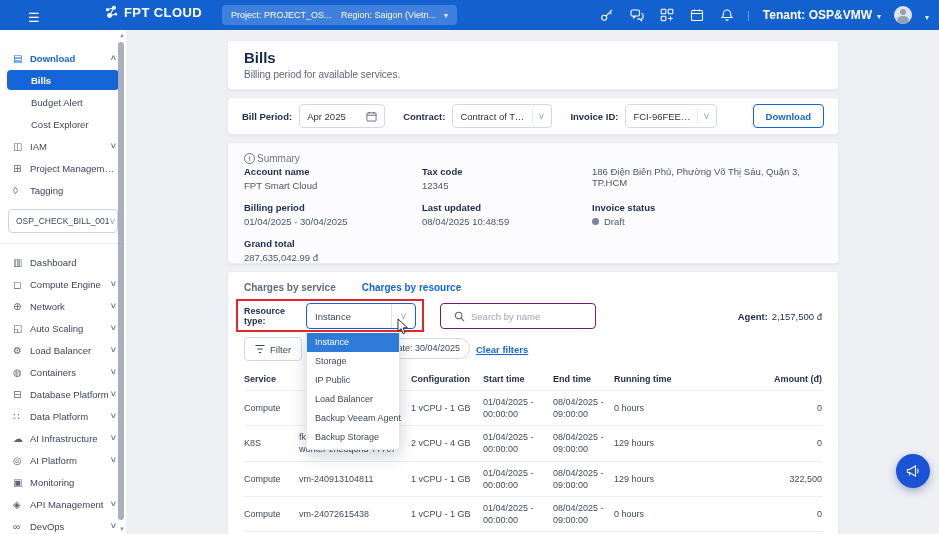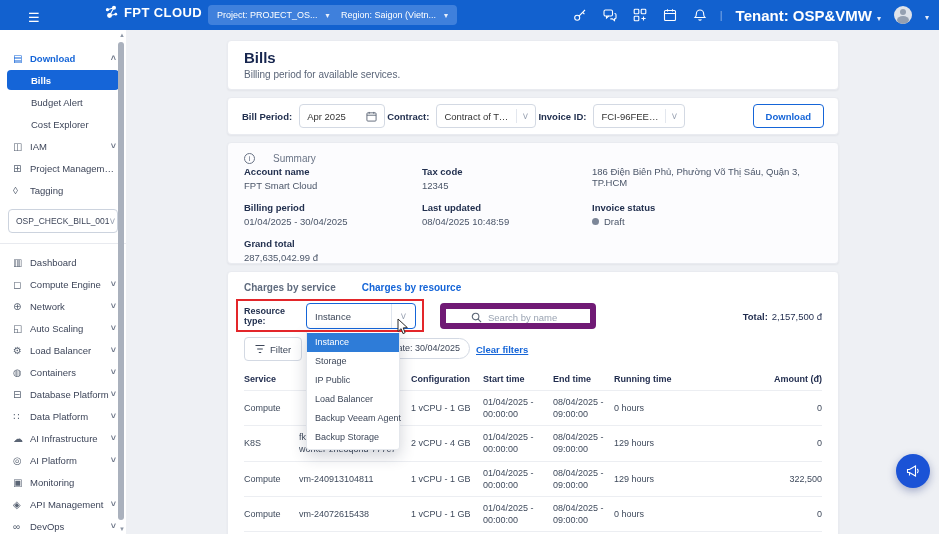--- a/index.html
+++ b/index.html
@@ -12,21 +12,21 @@
   .tb-burger{position:absolute;left:28px;top:8px;width:18px;height:14px;cursor:pointer}
   .tb-burger::after{content:"☰";font-size:13px;color:#fff;line-height:14px}
   .logo{position:absolute;left:104px;top:5px;display:flex;align-items:center;gap:5px}
   .logo-text{font-weight:bold;font-size:13px;letter-spacing:.4px;color:#fff}
   .tb-pill{position:absolute;top:5px;height:20px;background:#3f80dc;border-radius:4px;display:flex;align-items:center;gap:8px;padding:0 9px;font-size:9px;cursor:pointer;white-space:nowrap}
   .caret-w::after{content:"▾";font-size:8px;color:#e8effb}
   .tb-right{position:absolute;right:10px;top:0;height:30px;display:flex;align-items:center;gap:13px}
   .tb-icn{width:14px;height:14px;display:inline-flex;cursor:pointer}
   .tb-icn svg{width:14px;height:14px}
   .tb-sep{opacity:.45;font-size:11px}
-  .tenant{display:flex;align-items:center;gap:5px;font-size:15px;font-weight:bold;cursor:pointer;white-space:nowrap}
+  .tenant{display:flex;align-items:center;gap:5px;font-size:12px;font-weight:bold;cursor:pointer;white-space:nowrap}
   .avatar{width:18px;height:18px;border-radius:50%;background:#dfe3ea;position:relative;cursor:pointer;overflow:hidden}
   .avatar::before{content:"";position:absolute;left:6px;top:3px;width:6px;height:6px;border-radius:50%;background:#95a0b1}
   .avatar::after{content:"";position:absolute;left:3px;top:10px;width:12px;height:8px;border-radius:50%;background:#95a0b1}
 
   
   .sidebar{position:absolute;top:30px;left:0;width:126px;height:504px;background:#fff;z-index:50;padding-top:18px}
   .sb-item{display:flex;align-items:center;height:20px;margin-bottom:2px;padding:0 10px 0 13px;font-size:9.5px;color:#3d4559;cursor:pointer;white-space:nowrap}
   .sb-icn{width:17px;font-size:10px;color:#5b6575;flex:none}
   .sb-lbl{flex:1;overflow:hidden;text-overflow:ellipsis}
   .sb-caret{color:#6b7486;font-size:9px;font-weight:bold}
@@ -47,51 +47,51 @@
 
   
   .main{position:absolute;left:126px;top:30px;width:813px;height:504px;overflow:hidden}
   .card{position:absolute;left:101px;width:612px;background:#fff;border:1px solid #e9ebf0;border-radius:4px;box-shadow:0 1px 2px rgba(16,24,40,.05)}
   #card-bills{top:10px;height:50px;padding:8px 16px}
   .page-title{font-size:15px;font-weight:bold;color:#17264f}
   .page-sub{font-size:10px;color:#5a6578;margin-top:3px}
 
   #card-filter{top:67px;height:38px;display:flex;align-items:center;padding:0 14px}
   .flt-label{font-size:9.5px;font-weight:bold;color:#22304f;white-space:nowrap}
-  .ml{margin-left:2px}
+  .ml{margin-left:18px}
   .inp{height:24px;border:1px solid #d3d9e3;border-radius:4px;background:#fff;display:flex;align-items:center;padding:0 7px;font-size:9.5px;color:#333;margin-left:7px}
   #bill-period{width:86px;justify-content:space-between}
   #bill-period input{border:none;outline:none;width:52px;font-size:9.5px;color:#333;font-family:inherit}
   .sel{cursor:pointer}
   .sel .sel-txt{overflow:hidden;white-space:nowrap;text-overflow:ellipsis;flex:1}
   .sel .sel-caret{border-left:1px solid #e3e7ee;padding-left:6px;margin-left:6px;height:14px;display:flex;align-items:center}
   #contract-sel{width:100px}
   #invoice-sel{width:92px}
   .btn-outline{margin-left:auto;height:24px;padding:0 12px;border:1px solid #1565d8;color:#1565d8;background:#fff;font-weight:bold;font-size:9.5px;border-radius:4px;cursor:pointer;font-family:inherit}
 
   #card-summary{top:112px;height:122px;padding:10px 16px;background:#fcfcfe}
-  .sum-head{display:flex;align-items:center;gap:18px;color:#6a7486;font-size:10px}
+  .sum-head{display:flex;align-items:center;gap:2px;color:#6a7486;font-size:10px}
   .info-i{width:11px;height:11px;border:1px solid #6a7486;border-radius:50%;display:inline-flex;align-items:center;justify-content:center;flex:none}
   .info-i::before{content:"i";font-size:8px;line-height:1;color:#6a7486}
   .sum-grid{display:grid;grid-template-columns:178px 170px 1fr;row-gap:11px;margin-top:2px}
   .sum-label{font-size:9.5px;font-weight:bold;color:#22304f;margin-bottom:3px}
   .sum-value{font-size:9.5px;color:#4a5568;display:flex;align-items:center;gap:5px}
   .status-dot{width:7px;height:7px;border-radius:50%;background:#7c8698;display:inline-block;flex:none}
 
   #card-charges{top:241px;height:330px;padding:10px 16px}
   .tabs{display:flex;gap:26px;font-size:10px;font-weight:bold}
   .tab{color:#5f6b7e;cursor:pointer}
   .tab.active{color:#1565d8}
 
   .res-row{display:flex;align-items:center;margin-top:10px;position:relative;z-index:20;height:26px}
   .res-label{font-size:9px;font-weight:bold;color:#22304f;width:58px;flex:none}
   .res-select{width:110px;height:26px;border:1px solid #1565d8;border-radius:4px;background:#fff;display:flex;align-items:center;padding:0 0 0 8px;font-size:9.5px;color:#3d4759;cursor:pointer;margin-left:4px}
   .res-select .sel-txt{flex:1}
   .res-caret{border-left:1px solid #dfe5ee;width:24px;height:100%;display:flex;align-items:center;justify-content:center}
-  .search{margin-left:24px;width:156px;height:26px;border:6px solid #701a75;border-radius:4px;display:flex;align-items:flex-end;padding:0 25px;gap:6px;background:#fff}
+  .search{margin-left:24px;width:156px;height:26px;border:1px solid #701a75;border-radius:4px;display:flex;align-items:center;padding:0 13px;gap:6px;background:#fff}
   .search svg{width:11px;height:11px;flex:none}
   .search input{border:none;outline:none;flex:1;font-size:9.5px;color:#333;font-family:inherit;min-width:0}
   .search input::placeholder{color:#9aa3b2}
   .total{margin-left:auto;font-size:9.5px;color:#1f2b4d;display:flex;gap:4px;align-items:center}
   .total b{font-weight:bold}
   .red-box{position:absolute;left:-8px;top:-4px;width:188px;height:33px;border:2px solid #e3262a;pointer-events:none;z-index:40}
   .menu{position:absolute;left:62px;top:27px;width:94px;background:#fff;border:1px solid #e4e7ec;border-radius:3px;box-shadow:0 6px 16px rgba(23,35,61,.20);padding:2px 0;z-index:30}
   .opt{height:19px;line-height:19px;padding:0 8px;font-size:9px;color:#3d4759;cursor:pointer;white-space:nowrap}
   .opt.sel{background:#2e7cd8;color:#fff}
   .cursor{position:absolute;left:153px;top:15px;width:12px;height:17px;z-index:50}
@@ -127,21 +127,21 @@
   <div class="logo">
     <svg viewBox="0 0 14 14" width="15" height="15">
       <path d="M3.2 4.4 L9.3 2.6 M5.2 9.8 L9.3 2.6 M5.2 9.8 L11 8.6" stroke="#fff" stroke-width="1"></path>
       <circle cx="3.2" cy="4.4" r="1.5" fill="#fff"></circle>
         <circle cx="9.3" cy="2.6" r="1.9" fill="#fff"></circle>
       <circle cx="5.2" cy="9.8" r="2.3" fill="#fff"></circle>
         <circle cx="11" cy="8.6" r="1.3" fill="#fff"></circle>
     </svg>
     <span class="logo-text">FPT CLOUD</span>
   </div>
-  <div class="tb-pill" style="left:208px">
+  <div class="tb-pill" style="left:222px">
     <span>Project: PROJECT_OS...</span>
     <span class="caret-w"></span>
   </div>
   <div class="tb-pill" style="left:332px">
     <span>Region: Saigon (Vietn...</span>
     <span class="caret-w"></span>
   </div>
   <div class="tb-right">
     <span id="tb-icons" style="display:flex;gap:16px;align-items:center">
         <span class="tb-icn">
@@ -387,21 +387,21 @@
         <span class="res-caret caret-g"></span>
       </div>
       <div class="search">
         <svg viewBox="0 0 12 12">
           <circle cx="5" cy="5" r="3.6" fill="none" stroke="#5b6575" stroke-width="1.2"></circle>
           <path d="M7.8 7.8 L11 11" stroke="#5b6575" stroke-width="1.2"></path>
         </svg>
         <input placeholder="Search by name" style="">
       </div>
       <div class="total">
-        <b>Total:</b>
+        <b>Agent:</b>
         <span>2,157,500 đ</span>
       </div>
       <div class="red-box"></div>
       <div class="menu" id="res-menu">
           <div class="opt sel">Instance</div>
           <div class="opt">Storage</div>
           <div class="opt">IP Public</div>
           <div class="opt">Load Balancer</div>
           <div class="opt">Backup Veeam Agent</div>
           <div class="opt">Backup Storage</div>

